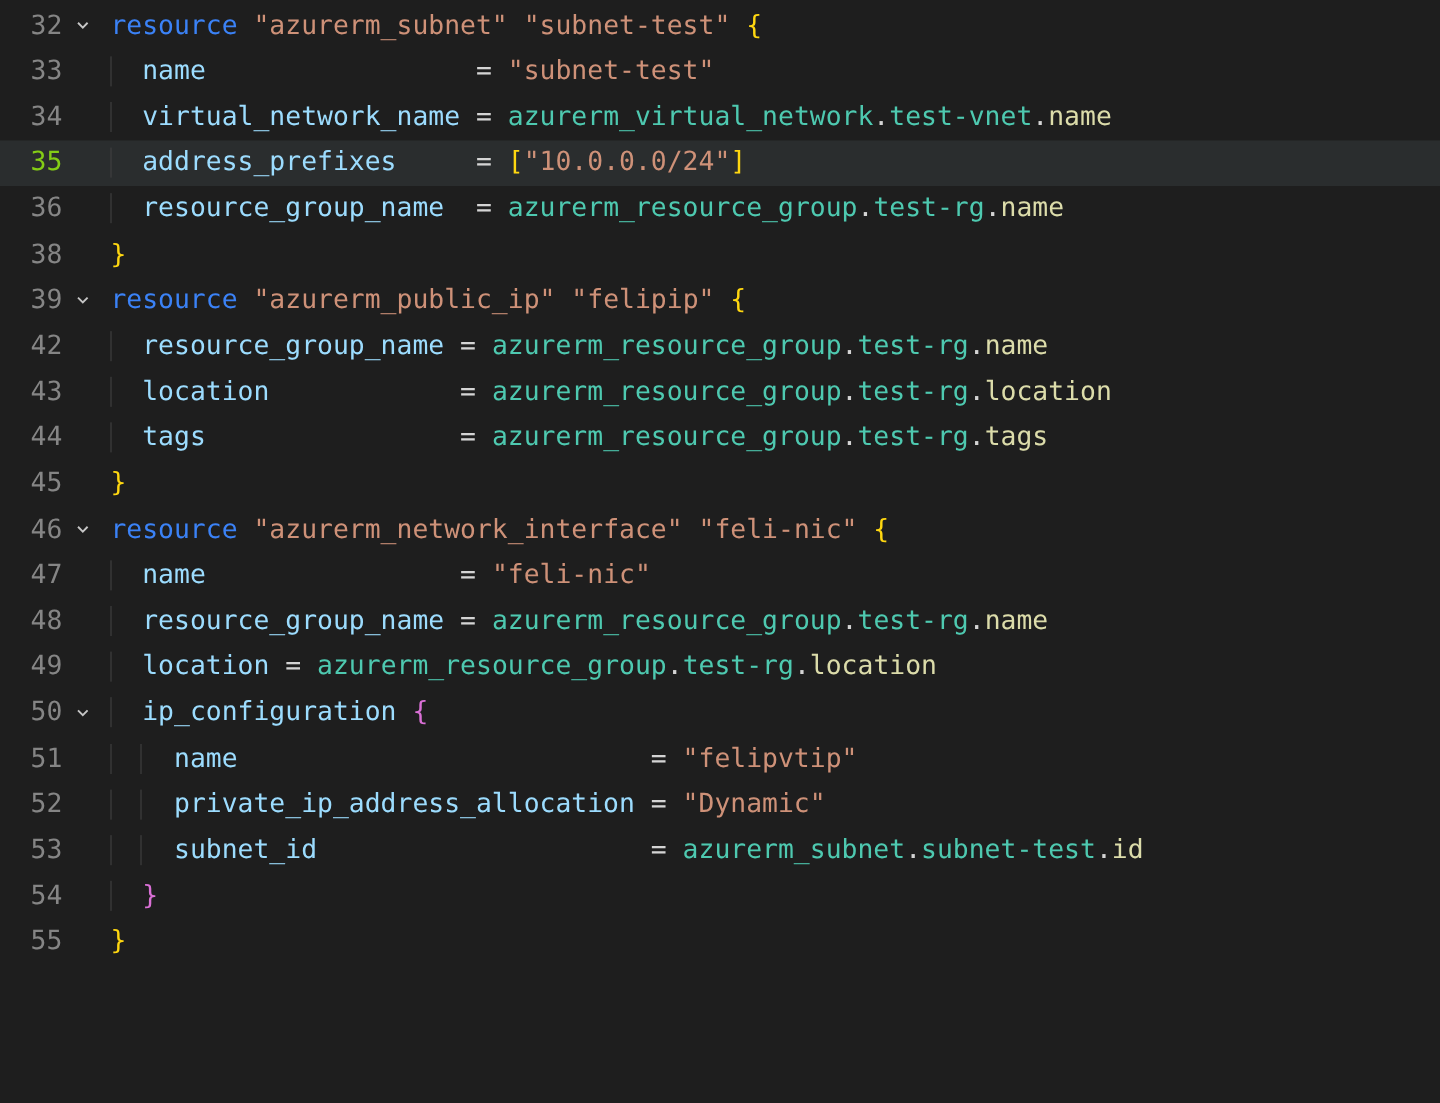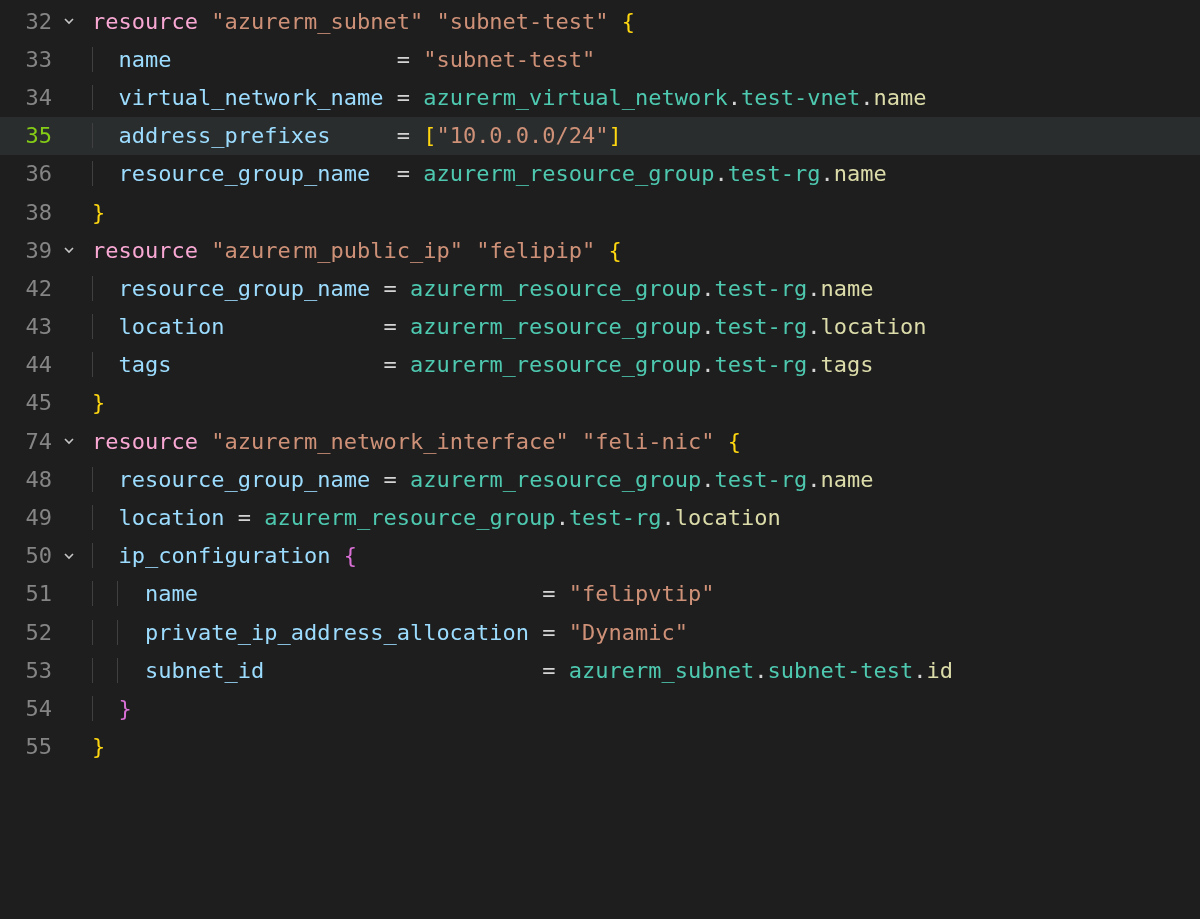--- a/index.html
+++ b/index.html
@@ -43,21 +43,21 @@
     cursor: pointer;
   }
   .fold svg { width: 16px; height: 16px; }
   .guide {
     border-left: 1px solid #404040;
     display: inline-block;
     align-self: stretch;
     margin-right: -1px;
   }
   .code { color: #d4d4d4; flex: 1 1 auto; }
-  .kw  { color: #f9a8d4; }      
+  .kw  { color: #3b82f6; }      
   .str { color: #ce9178; }      
   .prop{ color: #9cdcfe; }      
   .obj { color: #4ec9b0; }      
   .mem { color: #dcdcaa; }      
   .br  { color: #ffd710; }      
   .br2 { color: #da70d6; }      
   .pun { color: #d4d4d4; }
 </style>
 </head>
 <body>
@@ -71,23 +71,24 @@
     <div class="line hl"><div class="gutter">35</div><div class="fold"></div><div class="code" style="position: relative; padding-left: 12px;"><span class="guide" style="position: absolute; left: 12px; top: 0px; bottom: 0px;"></span><span class="pun">  </span><span class="prop">address_prefixes</span><span class="pun">     = </span><span class="br">[</span><span class="str">"10.0.0.0/24"</span><span class="br">]</span></div></div>
     <div class="line"><div class="gutter">36</div><div class="fold"></div><div class="code" style="position: relative; padding-left: 12px;"><span class="guide" style="position: absolute; left: 12px; top: 0px; bottom: 0px;"></span><span class="pun">  </span><span class="prop">resource_group_name</span><span class="pun">  = </span><span class="obj">azurerm_resource_group</span><span class="pun">.</span><span class="obj">test-rg</span><span class="pun">.</span><span class="mem">name</span></div></div>
     <div class="line"><div class="gutter">38</div><div class="fold"></div><div class="code" style="position: relative; padding-left: 12px;"><span class="br">}</span></div></div>
     <div class="line"><div class="gutter">39</div><div class="fold"><svg viewBox="0 0 16 16" fill="none" stroke="currentColor" stroke-width="1.6">
           <path d="M4 6l4 4 4-4"></path>
         </svg></div><div class="code" style="position: relative; padding-left: 12px;"><span class="kw">resource</span><span class="pun"> </span><span class="str">"azurerm_public_ip"</span><span class="pun"> </span><span class="str">"felipip"</span><span class="pun"> </span><span class="br">{</span></div></div>
     <div class="line"><div class="gutter">42</div><div class="fold"></div><div class="code" style="position: relative; padding-left: 12px;"><span class="guide" style="position: absolute; left: 12px; top: 0px; bottom: 0px;"></span><span class="pun">  </span><span class="prop">resource_group_name</span><span class="pun"> = </span><span class="obj">azurerm_resource_group</span><span class="pun">.</span><span class="obj">test-rg</span><span class="pun">.</span><span class="mem">name</span></div></div>
     <div class="line"><div class="gutter">43</div><div class="fold"></div><div class="code" style="position: relative; padding-left: 12px;"><span class="guide" style="position: absolute; left: 12px; top: 0px; bottom: 0px;"></span><span class="pun">  </span><span class="prop">location</span><span class="pun">            = </span><span class="obj">azurerm_resource_group</span><span class="pun">.</span><span class="obj">test-rg</span><span class="pun">.</span><span class="mem">location</span></div></div>
     <div class="line"><div class="gutter">44</div><div class="fold"></div><div class="code" style="position: relative; padding-left: 12px;"><span class="guide" style="position: absolute; left: 12px; top: 0px; bottom: 0px;"></span><span class="pun">  </span><span class="prop">tags</span><span class="pun">                = </span><span class="obj">azurerm_resource_group</span><span class="pun">.</span><span class="obj">test-rg</span><span class="pun">.</span><span class="mem">tags</span></div></div>
     <div class="line"><div class="gutter">45</div><div class="fold"></div><div class="code" style="position: relative; padding-left: 12px;"><span class="br">}</span></div></div>
-    <div class="line"><div class="gutter">74</div><div class="fold"><svg viewBox="0 0 16 16" fill="none" stroke="currentColor" stroke-width="1.6">
+    <div class="line"><div class="gutter">46</div><div class="fold"><svg viewBox="0 0 16 16" fill="none" stroke="currentColor" stroke-width="1.6">
           <path d="M4 6l4 4 4-4"></path>
         </svg></div><div class="code" style="position: relative; padding-left: 12px;"><span class="kw">resource</span><span class="pun"> </span><span class="str">"azurerm_network_interface"</span><span class="pun"> </span><span class="str">"feli-nic"</span><span class="pun"> </span><span class="br">{</span></div></div>
+    <div class="line"><div class="gutter">47</div><div class="fold"></div><div class="code" style="position: relative; padding-left: 12px;"><span class="guide" style="position: absolute; left: 12px; top: 0px; bottom: 0px;"></span><span class="pun">  </span><span class="prop">name</span><span class="pun">                = </span><span class="str">"feli-nic"</span></div></div>
     <div class="line"><div class="gutter">48</div><div class="fold"></div><div class="code" style="position: relative; padding-left: 12px;"><span class="guide" style="position: absolute; left: 12px; top: 0px; bottom: 0px;"></span><span class="pun">  </span><span class="prop">resource_group_name</span><span class="pun"> = </span><span class="obj">azurerm_resource_group</span><span class="pun">.</span><span class="obj">test-rg</span><span class="pun">.</span><span class="mem">name</span></div></div>
     <div class="line"><div class="gutter">49</div><div class="fold"></div><div class="code" style="position: relative; padding-left: 12px;"><span class="guide" style="position: absolute; left: 12px; top: 0px; bottom: 0px;"></span><span class="pun">  </span><span class="prop">location</span><span class="pun"> = </span><span class="obj">azurerm_resource_group</span><span class="pun">.</span><span class="obj">test-rg</span><span class="pun">.</span><span class="mem">location</span></div></div>
     <div class="line"><div class="gutter">50</div><div class="fold"><svg viewBox="0 0 16 16" fill="none" stroke="currentColor" stroke-width="1.6">
           <path d="M4 6l4 4 4-4"></path>
         </svg></div><div class="code" style="position: relative; padding-left: 12px;"><span class="guide" style="position: absolute; left: 12px; top: 0px; bottom: 0px;"></span><span class="pun">  </span><span class="prop">ip_configuration</span><span class="pun"> </span><span class="br2">{</span></div></div>
     <div class="line"><div class="gutter">51</div><div class="fold"></div><div class="code" style="position: relative; padding-left: 12px;"><span class="guide" style="position: absolute; left: 12px; top: 0px; bottom: 0px;"></span><span class="guide" style="position: absolute; left: 37px; top: 0px; bottom: 0px;"></span><span class="pun">    </span><span class="prop">name</span><span class="pun">                          = </span><span class="str">"felipvtip"</span></div></div>
     <div class="line"><div class="gutter">52</div><div class="fold"></div><div class="code" style="position: relative; padding-left: 12px;"><span class="guide" style="position: absolute; left: 12px; top: 0px; bottom: 0px;"></span><span class="guide" style="position: absolute; left: 37px; top: 0px; bottom: 0px;"></span><span class="pun">    </span><span class="prop">private_ip_address_allocation</span><span class="pun"> = </span><span class="str">"Dynamic"</span></div></div>
     <div class="line"><div class="gutter">53</div><div class="fold"></div><div class="code" style="position: relative; padding-left: 12px;"><span class="guide" style="position: absolute; left: 12px; top: 0px; bottom: 0px;"></span><span class="guide" style="position: absolute; left: 37px; top: 0px; bottom: 0px;"></span><span class="pun">    </span><span class="prop">subnet_id</span><span class="pun">                     = </span><span class="obj">azurerm_subnet</span><span class="pun">.</span><span class="obj">subnet-test</span><span class="pun">.</span><span class="mem">id</span></div></div>
     <div class="line"><div class="gutter">54</div><div class="fold"></div><div class="code" style="position: relative; padding-left: 12px;"><span class="guide" style="position: absolute; left: 12px; top: 0px; bottom: 0px;"></span><span class="pun">  </span><span class="br2">}</span></div></div>
     <div class="line"><div class="gutter">55</div><div class="fold"></div><div class="code" style="position: relative; padding-left: 12px;"><span class="br">}</span></div></div>

